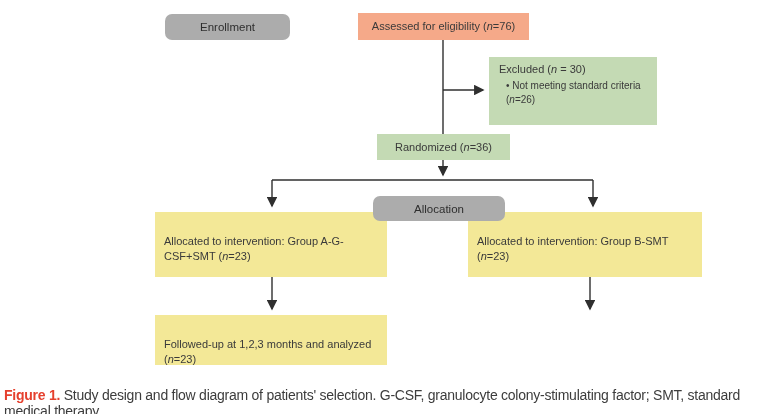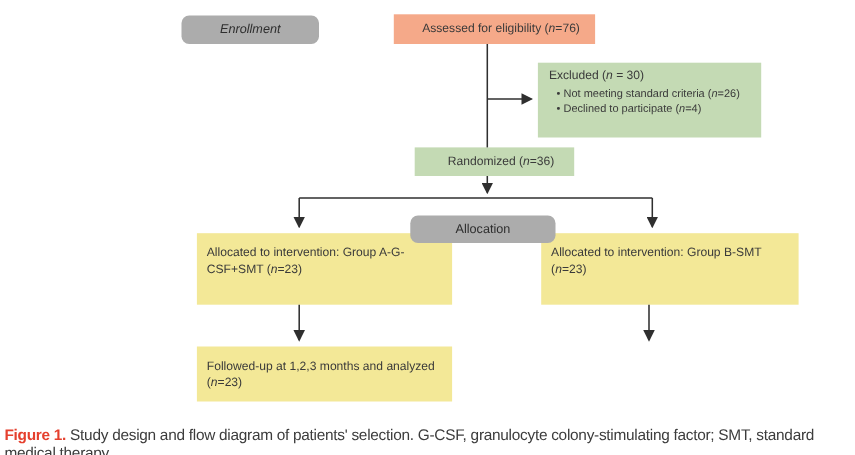--- a/index.html
+++ b/index.html
@@ -7,24 +7,24 @@
     position:relative;width:777px;height:414px;background:#ffffff;overflow:hidden;
     font-family:"Liberation Sans", sans-serif;color:var(--text,#3a3a3a);
   }
   .overlay{position:absolute;left:0;top:0;z-index:3;pointer-events:none;}
   .badge{
     position:absolute;z-index:4;background:var(--stage-badge,#acacac);
     border-radius:7px;display:flex;align-items:center;justify-content:center;
     font-size:11.5px;color:#2e2e2e;
   }
   .box{position:absolute;z-index:1;font-size:11px;line-height:1.32;color:#3a3a3a;}
-  .box.center{display:flex;align-items:center;justify-content:center;text-align:right;padding-left:12px;}
+  .box.center{display:flex;align-items:center;justify-content:center;text-align:right;}
   .salmon{background:var(--assessed-box,#f5a989);}
   .green{background:var(--excluded-box,#c4dab4);}
-  .yellow{background:var(--allocation-box,#f3e897);padding:11px 9px;box-sizing:border-box;margin-left:24px;}
+  .yellow{background:var(--allocation-box,#f3e897);padding:22px 9px;box-sizing:border-box;}
   .excluded{padding:5px 10px;box-sizing:border-box;}
   .excluded-title{font-size:11px;margin-bottom:2px;}
   .excluded-bullet{font-size:10px;line-height:1.45;padding-left:7px;}
   .caption{position:absolute;left:4px;top:387px;width:770px;z-index:1;
     font-size:14px;letter-spacing:-0.25px;color:#3c3c3c;}
   .caption-label{color:var(--caption-label,#e5402e);font-weight:bold;}
   i{font-style:italic;}
 </style>
 </head>
 <body>
@@ -42,30 +42,29 @@
       <line x1="443" y1="90" x2="483" y2="90" marker-end="url(#arr)"></line>
       <line x1="443" y1="160" x2="443" y2="175" marker-end="url(#arr)"></line>
       <line x1="272" y1="180" x2="593" y2="180"></line>
       <line x1="272" y1="180" x2="272" y2="206" marker-end="url(#arr)"></line>
       <line x1="593" y1="180" x2="593" y2="206" marker-end="url(#arr)"></line>
       <line x1="272" y1="277" x2="272" y2="309" marker-end="url(#arr)"></line>
       <line x1="590" y1="277" x2="590" y2="309" marker-end="url(#arr)"></line>
     </g>
   </svg>
 
-  <div class="badge" style="left:165px;top:14px;width:125px;height:26px;font-style:italic;">Enrollment</div>
+  <div class="badge" style="left:165px;top:14px;width:125px;height:26px;">Enrollment</div>
 
   <div class="box center salmon" style="left:358px;top:13px;width:171px;height:27px;">
       <span><span>Assessed for eligibility (</span><i>n</i><span>=76)</span></span>
     </div>
 
-  <div class="box green excluded" style="left:489px;top:57px;width:203px;height:68px;">
+  <div class="box green excluded" style="left:489px;top:57px;width:168px;height:68px;">
     <div class="excluded-title"><span>Excluded (</span><i>n</i><span> = 30)</span></div>
     <div class="excluded-bullet"><span>• Not meeting standard criteria (</span><i>n</i><span>=26)</span></div>
-    <div class="excluded-bullet"><span>• Declined to participate (</span><i>n</i><span>=4)</span></div>
   </div>
 
   <div class="box center green" style="left:377px;top:134px;width:133px;height:26px;">
       <span><span>Randomized (</span><i>n</i><span>=36)</span></span>
     </div>
 
   <div class="badge" style="left:373px;top:196px;width:132px;height:25px;">Allocation</div>
 
   <div class="box yellow" style="left:155px;top:212px;width:232px;height:65px;"><span>Allocated to intervention: Group A-G-CSF+SMT (</span><i>n</i><span>=23)</span></div>
 

